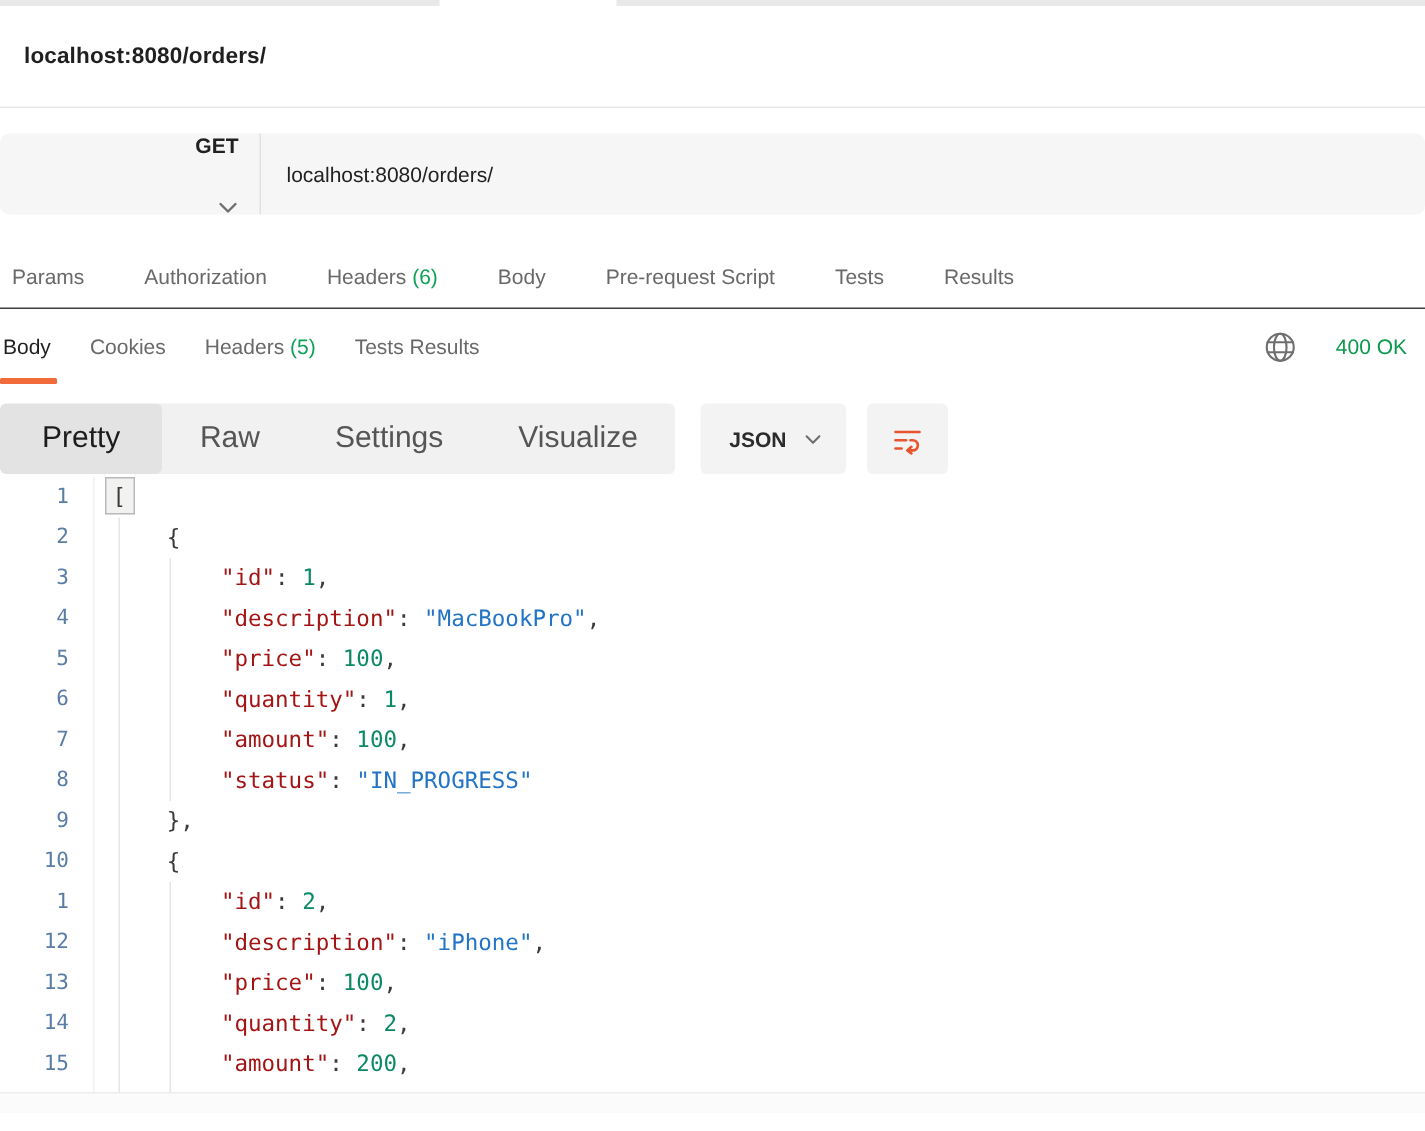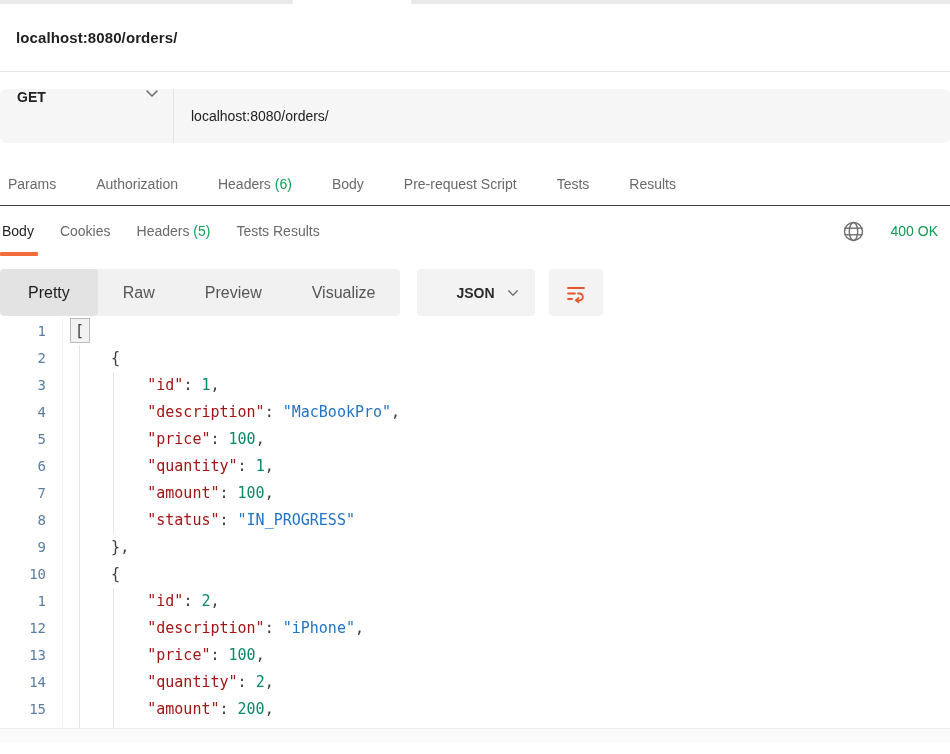--- a/index.html
+++ b/index.html
@@ -12,21 +12,21 @@
   .seg-left { left:0; width:293px; }
   .seg-right { left:411px; right:0; }
 
   
   .titlebar { height:68px; border-bottom:1px solid #e7e7e7; display:flex; align-items:center; padding:0 16px; }
   .titlebar .title { font-size:15px; font-weight:700; color:#1f1f1f; letter-spacing:.1px; }
 
   
   .urlrow { height:90px; padding:17px 0 0 0; }
   .urlbar { height:54px; background:#f6f6f6; border-radius:6px; display:flex; align-items:stretch; }
-  .method { width:173px; display:flex; align-items:flex-start; padding:0 14px 0 17px; cursor:pointer; }
+  .method { width:173px; display:flex; align-items:flex-end; padding:0 14px 0 17px; cursor:pointer;flex-direction:column; }
   .method .mlabel { font-size:14px; font-weight:700; color:#212121; flex:1; }
   .method svg { flex:none; }
   .url-divider { width:1px; background:#e1e1e1; }
   .urlinput { flex:1; display:flex; align-items:center; padding-left:17px; font-size:14px; color:#212121; cursor:text; }
 
   
   .reqtabs { height:44px; display:flex; align-items:center; gap:40px; padding-left:8px; border-bottom:1px solid #404040; }
   .reqtab { font-size:14px; color:#696969; cursor:pointer; white-space:nowrap; }
   .count { color:#0fa257; }
 
@@ -35,25 +35,25 @@
   .resptabs { display:flex; align-items:stretch; gap:26px; height:100%; }
   .resptab { position:relative; display:flex; align-items:center; font-size:14px; color:#696969; cursor:pointer; white-space:nowrap; }
   .resptab.active { color:#1f1f1f; }
   .resptab.active .under { position:absolute; left:-2px; right:-4px; bottom:0; height:4px; background:#f26b3a; border-radius:1px; }
   .respmeta { margin-left:auto; display:flex; align-items:center; gap:26px; }
   .status { font-size:14px; color:#0c9a4e; white-space:nowrap; }
 
   
   .viewrow { height:62px; padding-top:13px; display:flex; align-items:flex-start; }
   .segmented { display:flex; background:#f1f1f1; border-radius:4px; height:47px; overflow:hidden; }
-  .segment { display:flex; align-items:center; padding:0 25px; font-size:16px; color:#555; cursor:pointer; }
+  .segment { display:flex; align-items:center; padding:0 25px; font-size:20px; color:#555; cursor:pointer; }
   .segment.active { background:#e3e3e3; color:#1c1c1c; border-radius:4px; padding:0 28px; }
   .fmtbtn { margin-left:17px; height:47px; background:#f3f3f3; border-radius:4px; display:flex; align-items:center;
             padding:0 16px 0 19px; gap:12px; cursor:pointer; }
-  .fmtbtn .flabel { font-size:14px; font-weight:700; color:#2b2b2b;margin-left:20px; }
+  .fmtbtn .flabel { font-size:14px; font-weight:700; color:#2b2b2b; }
   .wrapbtn { margin-left:14px; height:47px; width:54px; background:#f3f3f3; border-radius:4px;
              display:flex; align-items:center; justify-content:center; cursor:pointer; }
 
   
   .code-wrap { position:relative; height:410px; overflow:hidden;
                font-family:"DejaVu Sans Mono","Liberation Mono",monospace; font-size:15px; }
   .gutter-border { position:absolute; left:62px; top:0; bottom:0; width:1px; background:#f0f0f0; }
   .iguide { position:absolute; width:1px; background:#e6e6e6; }
   .guide-a { left:79px; top:27px; bottom:0; }
   .guide-b1 { left:113px; top:54px; height:162px; }
@@ -135,21 +135,21 @@
       <line x1="2.5" y1="14.8" x2="20.5" y2="14.8"></line>
     </svg>
     <span class="status">400 OK</span>
   </div>
 </div>
 
 <div class="viewrow">
   <div class="segmented" id="view-modes">
       <div class="segment active">Pretty</div>
       <div class="segment">Raw</div>
-      <div class="segment">Preview</div>
+      <div class="segment">Settings</div>
       <div class="segment">Visualize</div>
     </div>
   <div class="fmtbtn">
     <span class="flabel">JSON</span>
     <svg class="icon-chevron" width="12" height="8" viewBox="0 0 14 9">
         <polyline points="2,2 7,7 12,2"></polyline>
       </svg>
   </div>
   <div class="wrapbtn">
     <svg class="icon-wrap" width="22" height="22" viewBox="0 0 22 22">

